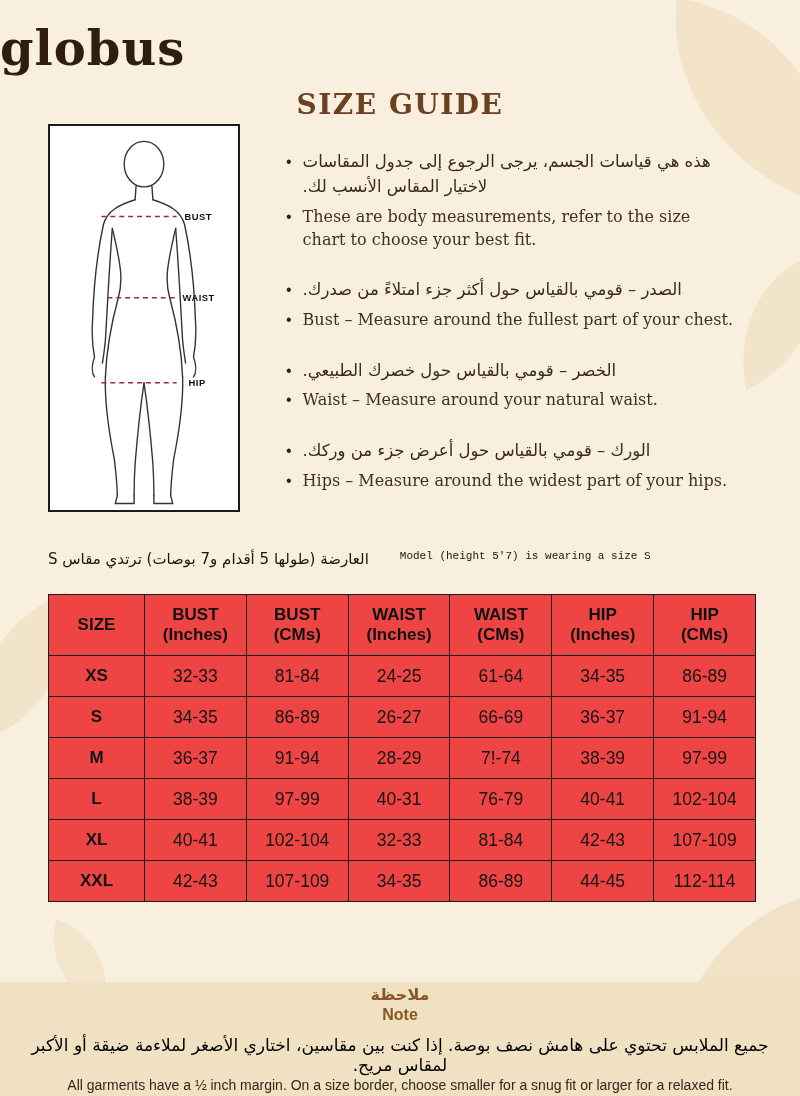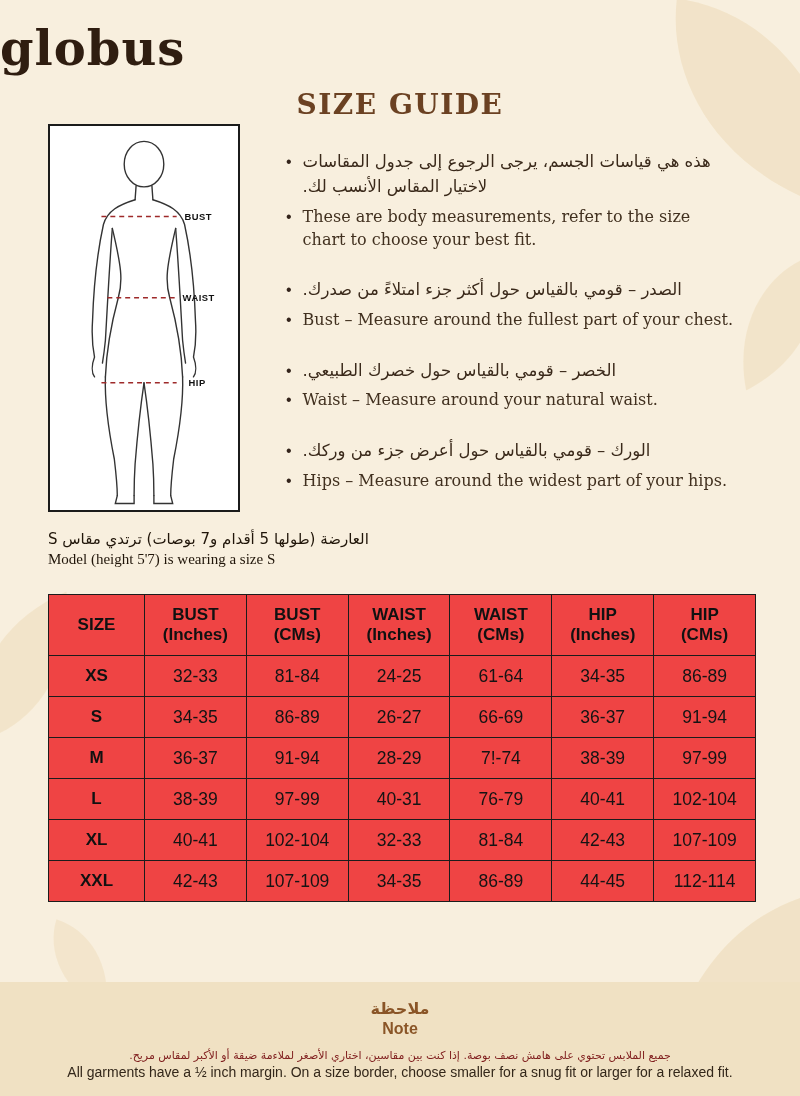--- a/index.html
+++ b/index.html
@@ -46,23 +46,23 @@
   .b-line { display:flex; gap:11px; align-items:flex-start; }
   .b-dot { flex:0 0 auto; color:#33231a; font-size:16px; line-height:1.5; }
   .b-ar {
     flex:1; direction:rtl; text-align:left;
     font-family:"DejaVu Sans", sans-serif; font-size:16.5px; line-height:1.5; color:#3a291a;
   }
   .b-en {
     flex:1; font-family:"DejaVu Serif", serif; font-size:16px; line-height:1.45; color:#41301f;
   }
 
-  .model-note { position:absolute; left:48px; top:530px; display:flex; flex-direction:column; gap:3px; }
+  .model-note { position:absolute; left:48px; top:550px; display:flex; flex-direction:row; gap:3px; }
   .model-ar { direction:rtl; text-align:left; font-family:"DejaVu Sans", sans-serif; font-size:15px; color:#201509; }
-  .model-en { font-family:Liberation Serif, serif; font-size:15px; color:#201509; }
+  .model-en { font-family:Liberation Mono, monospace; font-size:11px; color:#201509;margin-left:28px; }
 
   table.size-table {
     position:absolute; left:48px; top:594px; width:708px;
     border-collapse:collapse; background:#ef4444; table-layout:fixed;
   }
   .size-table th, .size-table td {
     border:1.5px solid #1c1c1c; text-align:center; vertical-align:middle;
     padding:0 2px; overflow:hidden;
   }
   .th-en { font-size:17px; font-weight:700; white-space:pre-line; height:60px; color:#111; }
@@ -71,21 +71,21 @@
   .value-cell { font-size:17.5px; height:40px; color:#141414; }
 
   .note-band {
     position:absolute; left:0; right:0; bottom:0; height:114px;
     background:#f0e1c3; display:flex; flex-direction:column;
     align-items:center; justify-content:center; gap:2px;
     text-align:center; padding:0 18px; box-sizing:border-box;
   }
   .note-title-ar { font-family:"DejaVu Sans", sans-serif; font-weight:700; font-size:16px; color:#8a5527; }
   .note-title-en { font-weight:700; font-size:16px; color:#8a5527; }
-  .note-body-ar { direction:rtl; font-family:"DejaVu Sans", sans-serif; font-size:11px; color:#7f1d1d; margin-top:9px; }
+  .note-body-ar { direction:rtl; font-family:"DejaVu Sans", sans-serif; font-size:17px; color:#000000; margin-top:9px; }
   .note-body-en { font-size:14px; color:#33271a; }
 </style>
 </head>
 <body>
 
 <div class="leaf leaf-tr">
   <svg viewBox="0 0 60 110">
       <path d="M30,0 C55,25 60,70 30,110 C0,70 5,25 30,0 Z" fill="#eedbb8"></path>
     </svg>
 </div>

